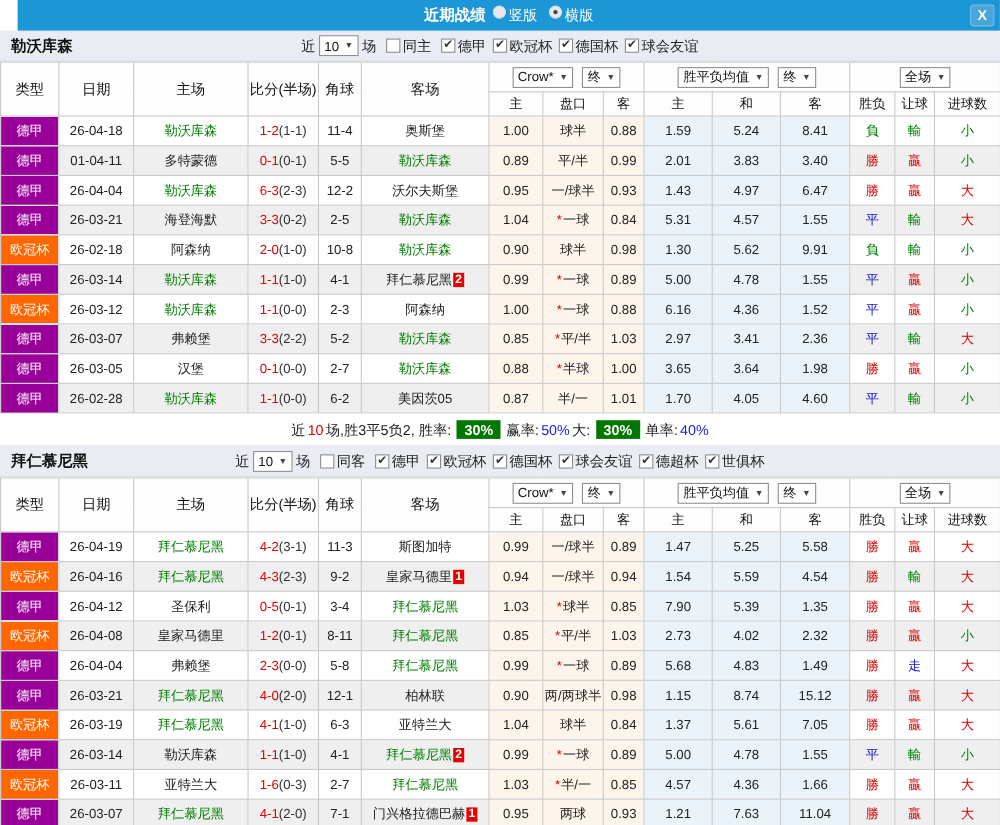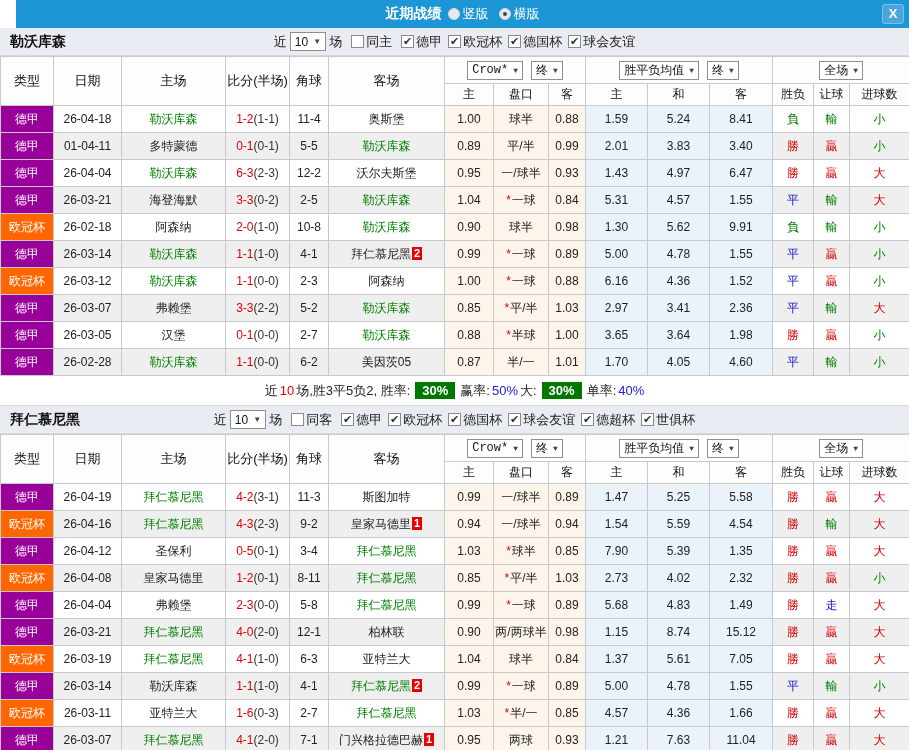--- a/index.html
+++ b/index.html
@@ -4,41 +4,41 @@
 <style>
   * { box-sizing: border-box; }
   html,body { margin:0; padding:0; }
   body { font-family: "Liberation Sans", "DejaVu Sans", sans-serif; background:#fff; }
   .window { width:909px; height:750px; overflow:hidden; background:#fff; position:relative; }
 
   
   .titlebar { height:28px; background:#1c96d4; position:relative; display:flex; align-items:center; justify-content:center; color:#fff;margin-left:16px; }
   .titlebar .title { font-weight:bold; font-size:14px; margin-right:6px; }
   .radio-group { display:inline-flex; align-items:center; gap:10px; font-size:13px; }
-  .radio { display:inline-flex; align-items:center; gap:3px; cursor:pointer; }
+  .radio { display:inline-flex; gap:3px; cursor:pointer; }
   .rc { width:12px; height:12px; border-radius:50%; background:#e8e8e8; border:1px solid #cfdde8; display:inline-block; position:relative; }
   .radio.selected .rc::after { content:""; position:absolute; left:3px; top:3px; width:4px; height:4px; border-radius:50%; background:#444; }
   .close-btn { position:absolute; right:5px; top:4px; width:22px; height:20px; background:#4aa5da; border:1px solid #7cc0e6; border-radius:3px; color:#fff; font-weight:bold; font-size:13px; text-align:center; line-height:18px; cursor:pointer; }
 
   
   .section-header { height:28px; background:#e9edf3; display:flex; align-items:center; position:relative; border-bottom:1px solid #d4d9e0; }
   .team-name { position:absolute; left:10px; font-size:14px; font-weight:bold; color:#111; }
   .filters { margin:0 auto; display:inline-flex; align-items:center; gap:3px; font-size:13px; color:#222; }
   .dd { display:inline-flex; align-items:center; background:#fff; border:1px solid #8f8f8f; height:19px; padding:0 4px; font-size:12px; color:#111; cursor:pointer; }
   .dd .arrow { font-size:8px; color:#444; margin-left:5px; }
   .checkbox { display:inline-flex; align-items:center; gap:2px; margin-left:6px; cursor:pointer; }
   .cb-box { width:13px; height:13px; border:1px solid #8a8a8a; background:#fff; display:inline-flex; align-items:center; justify-content:center; font-size:11px; color:#333; line-height:1; }
 
   
   table { border-collapse:collapse; table-layout:fixed; width:909px; font-size:12px; color:#222; }
   th, td { border:1px solid #c9c9c9; text-align:center; padding:0; overflow:hidden; white-space:nowrap; }
   thead th { background:#fdfdfd; font-weight:normal; font-size:13px; color:#111; }
   thead tr.selects-row th { height:27px; }
   thead tr.subs-row th { height:22px; font-size:12px; }
-  .hd-selects { display:flex; align-items:center; justify-content:center; gap:8px;font-family:Liberation Mono, monospace; }
+  .hd-selects { display:flex; align-items:center; justify-content:center; gap:8px; }
   tbody tr { height:27px; }
   tbody tr:nth-child(even) td { background:#efefef; }
   td.col-asian, tbody tr:nth-child(even) td.col-asian { background:#fdf4ec; }
   td.col-wdl,  tbody tr:nth-child(even) td.col-wdl  { background:#eaf3fa; }
   td.type-league, tbody tr:nth-child(even) td.type-league { background:#909;  color:#fff; }
   td.type-cup,    tbody tr:nth-child(even) td.type-cup    { background:#f60;  color:#fff; }
   .focal { color:#008000; }
   .ft { color:#e00000; }
   .ht { color:#333; }
   .star { color:#e00000; margin-right:1px; }

